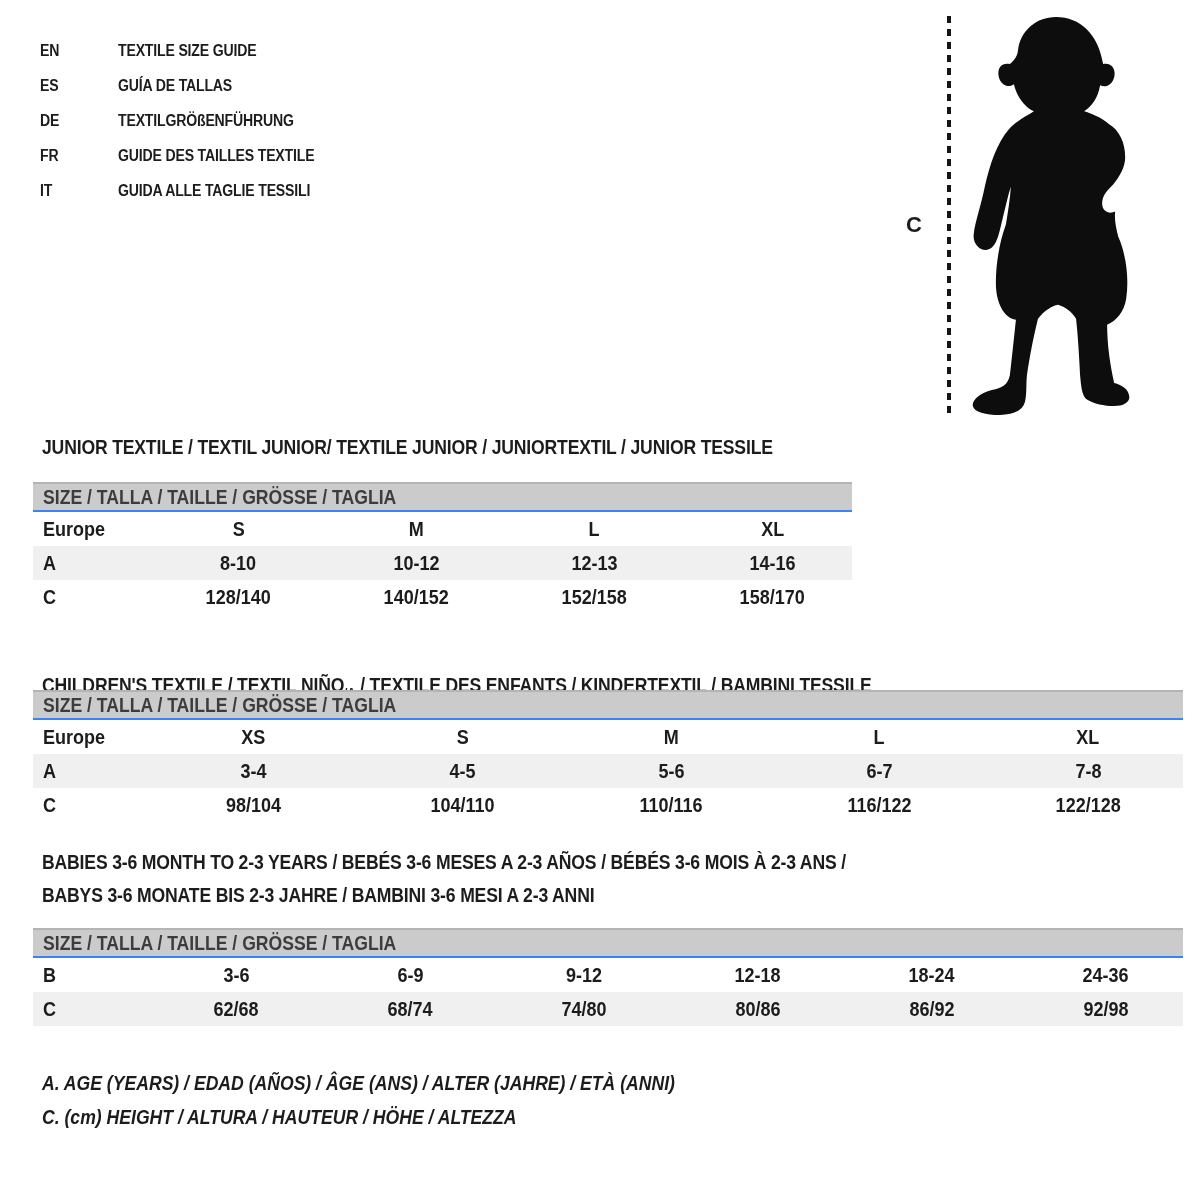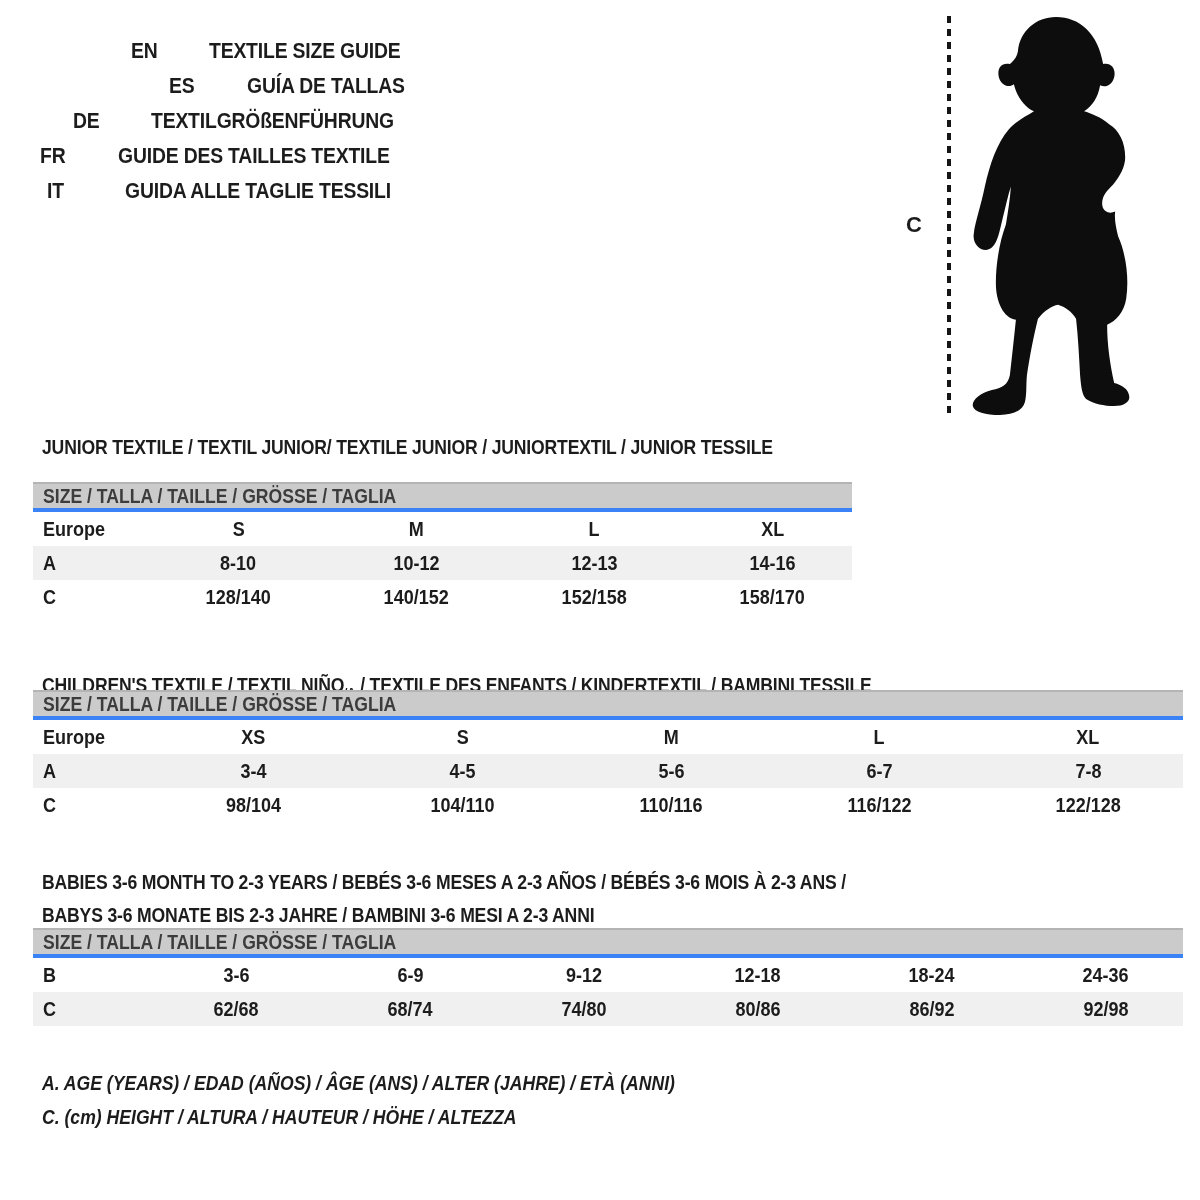--- a/index.html
+++ b/index.html
@@ -5,46 +5,46 @@
   * { margin:0; padding:0; box-sizing:border-box; }
   html,body { background:#fff; }
   body {
     width:1200px; height:1200px; position:relative; overflow:hidden;
     font-family:"Liberation Sans", sans-serif; font-weight:700; color:#1c1c1c;
   }
   .cond { display:inline-block; transform:scaleX(0.88); transform-origin:0 50%; white-space:nowrap; }
 
   
   .lang-list { position:absolute; left:40px; top:33px; }
-  .lang-row  { display:flex; height:35px; align-items:center; font-size:22px; letter-spacing:-0.2px;justify-content:flex-end; }
+  .lang-row  { display:flex; height:35px; align-items:center; font-size:16px; letter-spacing:-0.2px; }
   .lang-code { width:78px; }
 
   
   .height-line {
     position:absolute; left:947px; top:16px; width:4px; height:402px;
     background:repeating-linear-gradient(to bottom, #151515 0 7px, transparent 7px 13px);
   }
   .measure-label { position:absolute; left:906px; top:212px; font-size:22px; }
   .baby { position:absolute; left:963px; top:14px; }
 
   
   .section-title { position:absolute; font-size:20px; letter-spacing:-0.2px; }
   #junior-title   { left:42px; top:436px;text-decoration:underline; }
   #children-title { left:42px; top:674px; }
-  #babies-title   { left:42px; top:846px; line-height:33px;margin-top:20px; }
+  #babies-title   { left:42px; top:846px; line-height:33px; }
   .subscript { font-size:13px; vertical-align:-5px; }
 
   
   .size-table { position:absolute; left:33px; }
   #junior-table   { top:482px; width:819px; }
   #children-table { top:690px; width:1150px; }
   #babies-table   { top:928px; width:1150px; }
   .bar {
     height:30px; background:#cbcbcb;
-    border-top:2px solid #b4b4b4; border-bottom:4px solid #3b82f6;
+    border-top:2px solid #b4b4b4; border-bottom:2px solid #3b82f6;
     display:flex; align-items:center; padding-left:10px;
     font-size:20px; color:#3c3c3c;
   }
   .trow { display:flex; height:34px; align-items:center; font-size:20px;gap:19px; }
   .trow.shaded { background:#f0f0f0; }
   .tlabel { width:107px; padding-left:10px; }
   .tlabel > span { display:inline-block; transform:scaleX(0.9); transform-origin:0 50%; white-space:nowrap; }
   .tcell { flex:1; text-align:center; }
   .tcell > span { display:inline-block; transform:scaleX(0.9); white-space:nowrap; }
 

